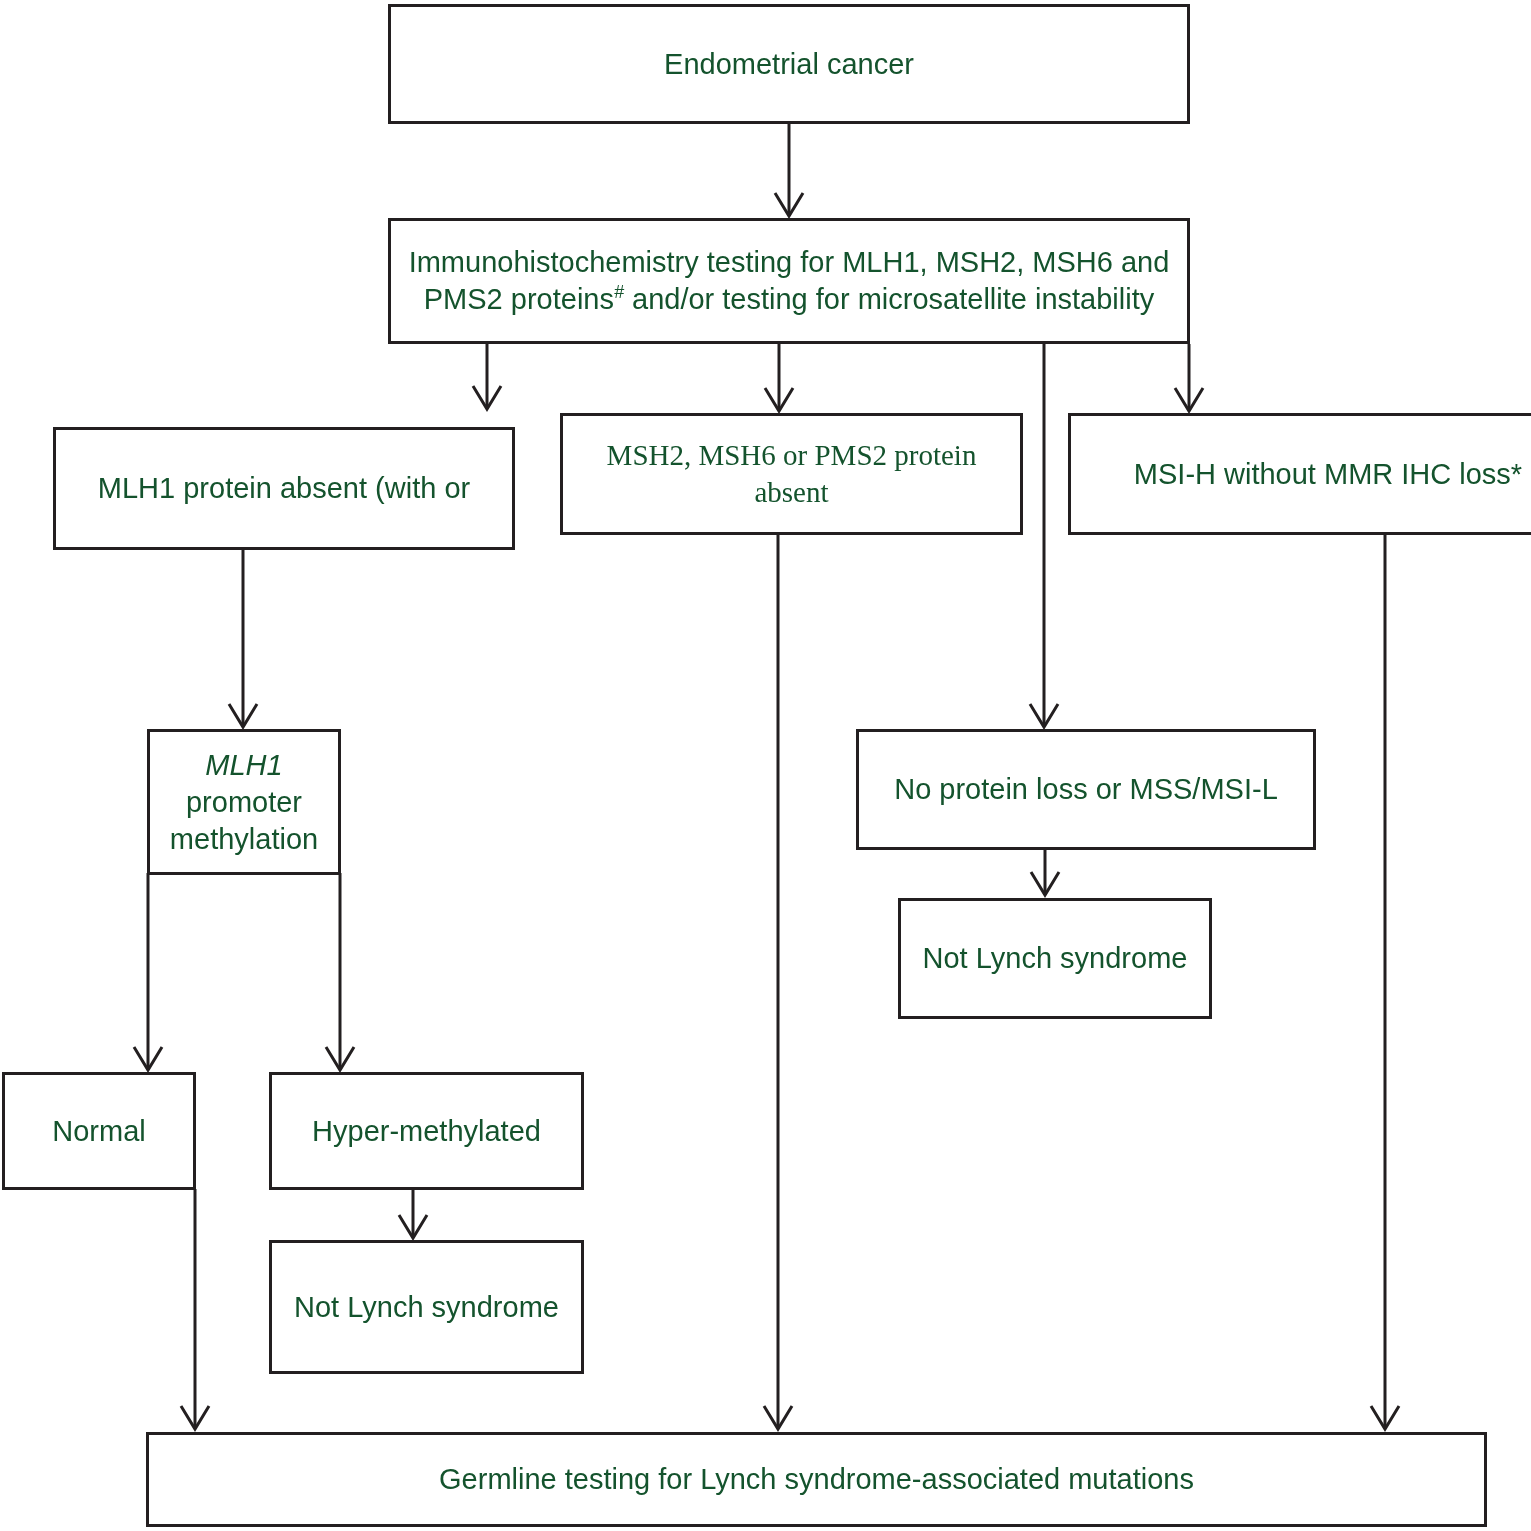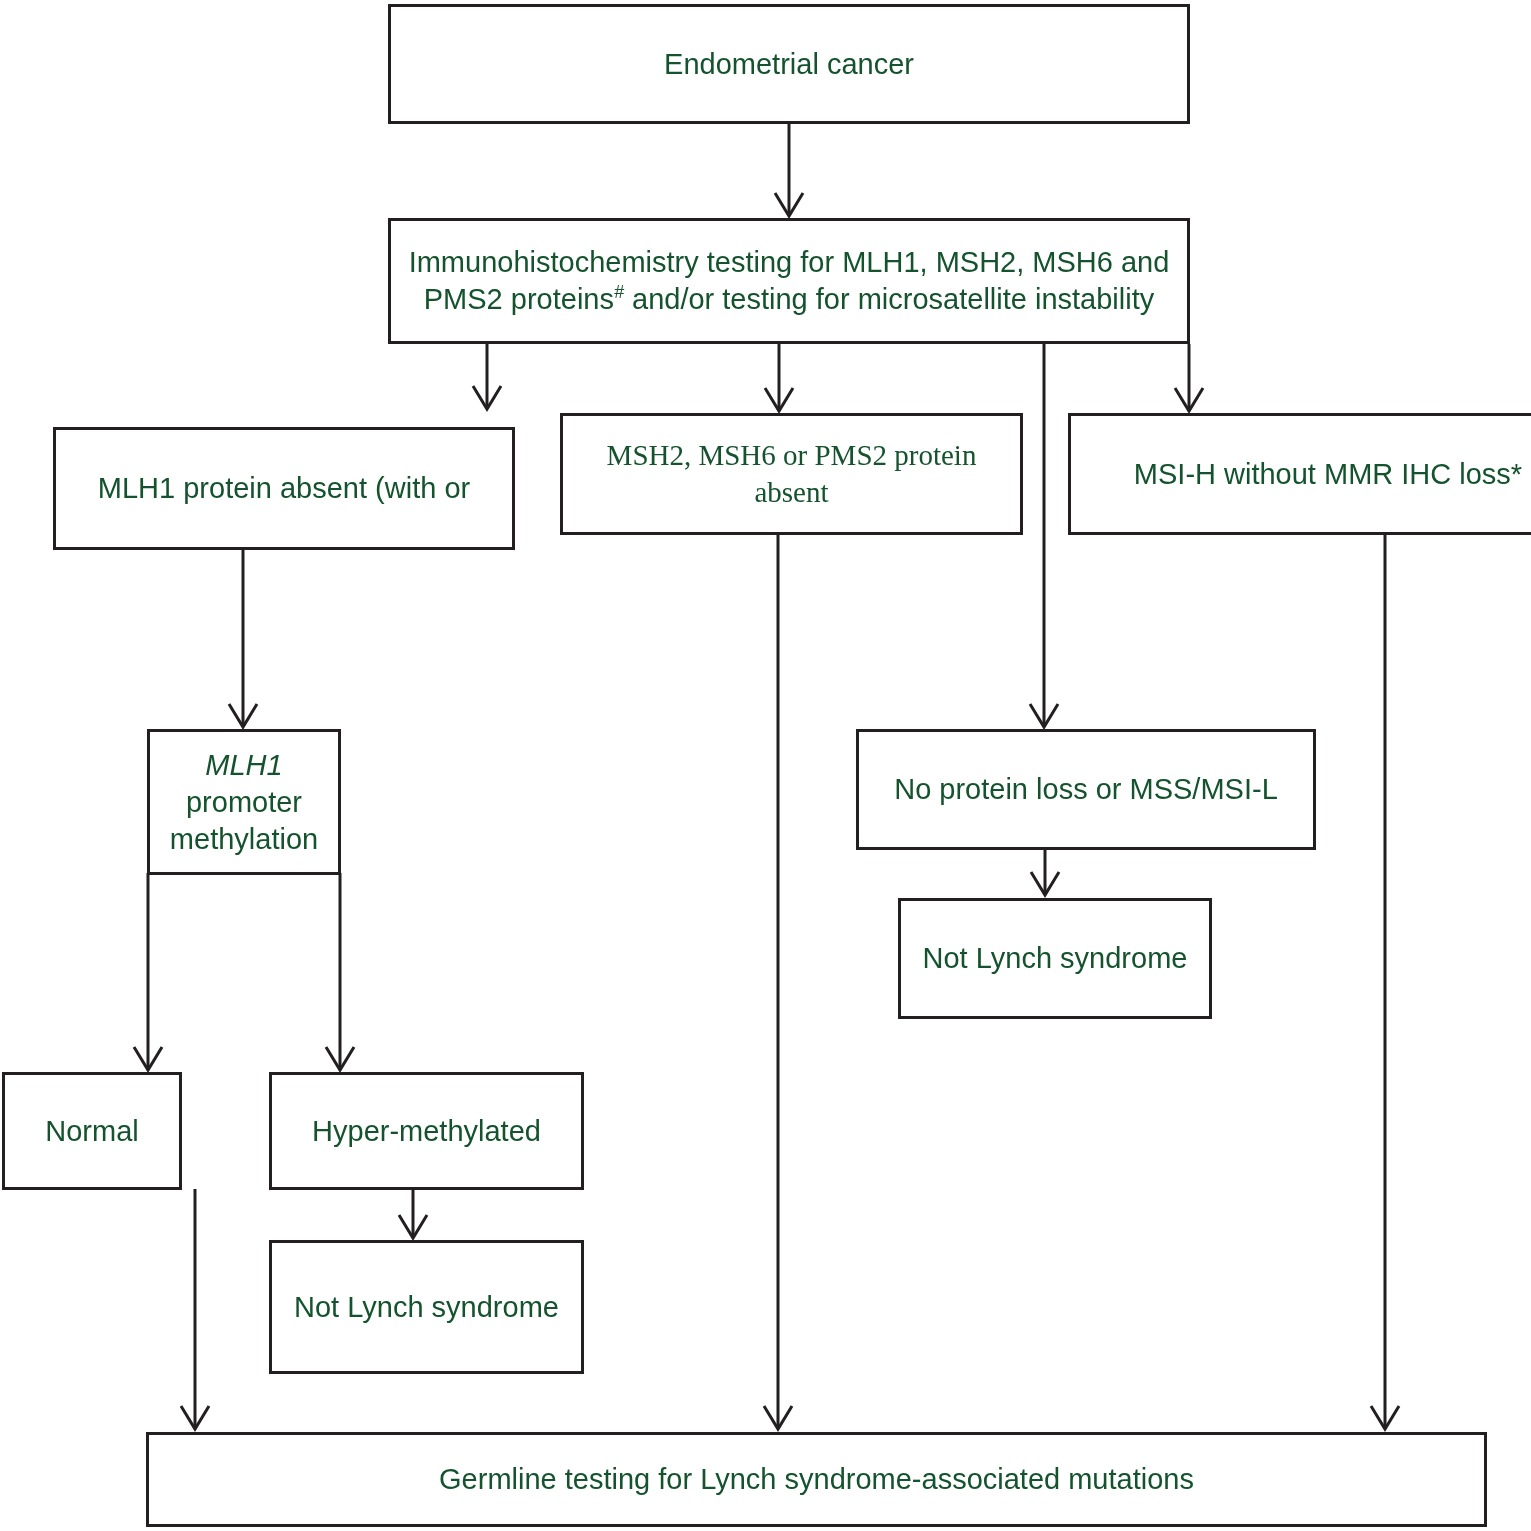--- a/index.html
+++ b/index.html
@@ -164,21 +164,21 @@
   </div>
 
   <div class="node" style="left:826px; top:729px; width:460px; height:121px;margin-left:30px;">
     <span>No protein loss or MSS/MSI-L</span>
   </div>
 
   <div class="node" style="left:898px; top:898px; width:314px; height:121px;">
     <span>Not Lynch syndrome</span>
   </div>
 
-  <div class="node" style="left:2px; top:1072px; width:180px; height:118px;">
+  <div class="node" style="left:2px; top:1072px; width:194px; height:118px;">
     <span>Normal</span>
   </div>
 
   <div class="node" style="left:269px; top:1072px; width:315px; height:118px;">
     <span>Hyper-methylated</span>
   </div>
 
   <div class="node" style="left:269px; top:1240px; width:315px; height:134px;">
     <span>Not Lynch syndrome</span>
   </div>

